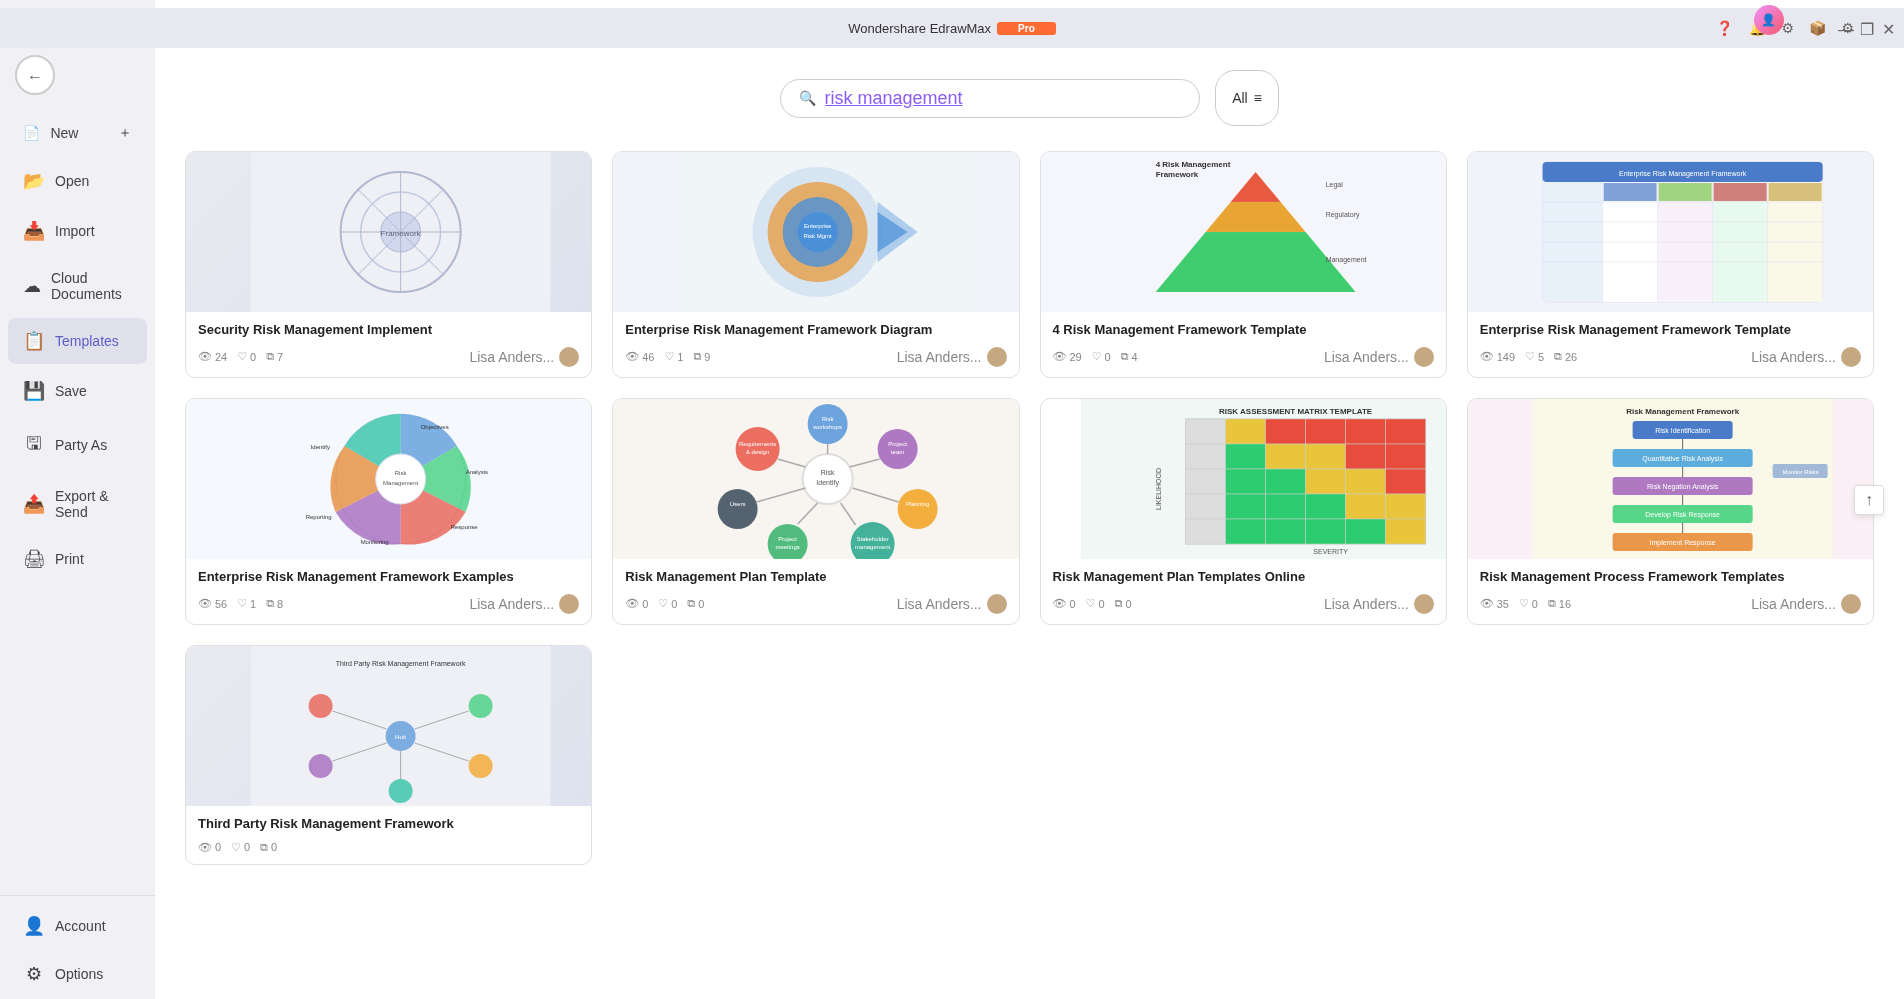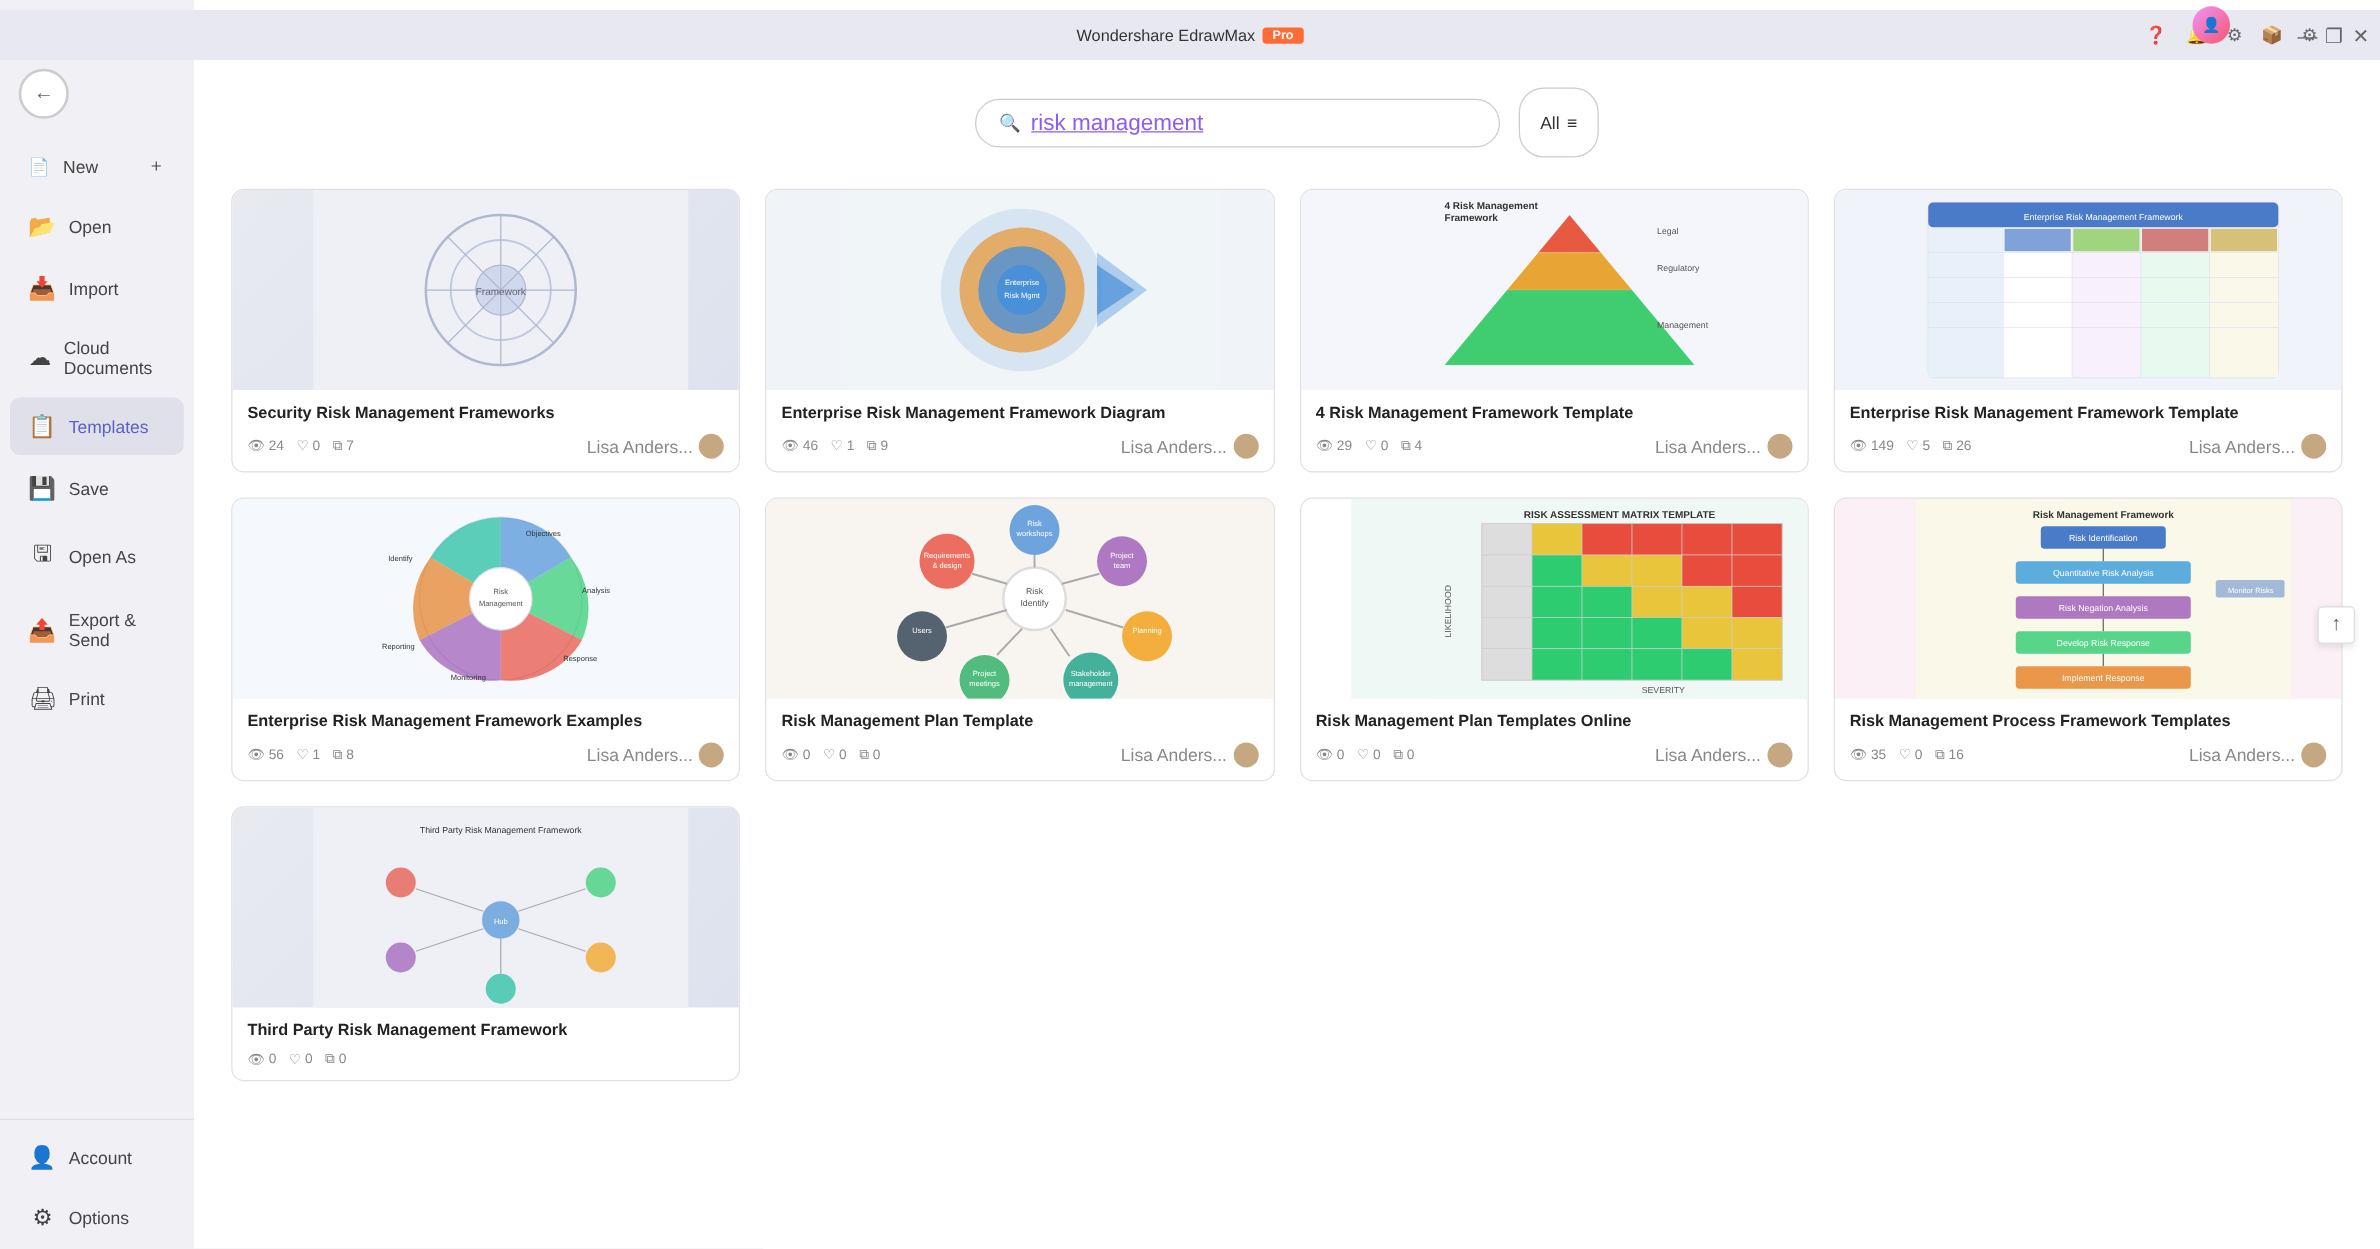--- a/index.html
+++ b/index.html
@@ -5,21 +5,21 @@
     * { box-sizing: border-box; margin: 0; padding: 0; }
     body { font-family: -apple-system, BlinkMacSystemFont, 'Segoe UI', sans-serif; background: #e8e8f0; width: 1904px; min-height: 999px; overflow: hidden; }
 
     
     .title-bar {
       position: fixed; top: 8px; left: 0; right: 0; height: 40px;
       background: #e8e8f0; display: flex; align-items: center; justify-content: center;
       z-index: 100;
     }
     .title-bar-title { font-size: 13px; color: #333; display: flex; align-items: center; gap: 6px; }
-    .pro-badge { background: #ff6b35; color: white; font-size: 10px; padding: 1px 8px; border-radius: 3px; font-weight: 600; }
+    .pro-badge { background: #ff6b35; color: white; font-size: 10px; padding: 1px 21px; border-radius: 3px; font-weight: 600; }
     .title-bar-controls { position: absolute; right: 10px; display: flex; gap: 10px; align-items: center; }
     .title-bar-btn { width: 12px; height: 12px; cursor: pointer; color: #666; font-size: 16px; line-height: 1; }
     .top-icons { position: absolute; right: 50px; display: flex; gap: 15px; align-items: center; }
     .top-icon { color: #666; font-size: 14px; cursor: pointer; }
 
     
     .sidebar {
       position: fixed; top: 0; left: 0; width: 155px; height: 100%;
       background: #f0f0f5; display: flex; flex-direction: column;
       padding-top: 45px; z-index: 50;
@@ -152,21 +152,21 @@
     <span>Templates</span>
   </div>
 
   <div class="sidebar-item">
     <span class="icon">💾</span>
     <span>Save</span>
   </div>
 
   <div class="sidebar-item">
     <span class="icon">🖫</span>
-    <span>Open As</span>
+    <span>Party As</span>
   </div>
 
   <div class="sidebar-item">
     <span class="icon">📤</span>
     <span>Export &amp; Send</span>
   </div>
 
   <div class="sidebar-item">
     <span class="icon">🖨</span>
     <span>Print</span>
@@ -209,21 +209,21 @@
             <circle cx="150" cy="80" r="40" fill="none" stroke="#c0c8e0" stroke-width="1.5"></circle>
             <circle cx="150" cy="80" r="20" fill="#d0d8ee" stroke="#b0b8d0" stroke-width="1"></circle>
             <line x1="150" y1="20" x2="150" y2="140" stroke="#b0b8d0" stroke-width="1"></line>
             <line x1="90" y1="80" x2="210" y2="80" stroke="#b0b8d0" stroke-width="1"></line>
             <line x1="107" y1="37" x2="193" y2="123" stroke="#b0b8d0" stroke-width="1"></line>
             <line x1="107" y1="123" x2="193" y2="37" stroke="#b0b8d0" stroke-width="1"></line>
             <text x="150" y="84" text-anchor="middle" font-size="8" fill="#667" font-family="Arial">Framework</text>
           </svg>
         </div>
         <div class="template-info">
-          <div class="template-title">Security Risk Management Frameworks</div>
+          <div class="template-title">Security Risk Management Implement</div>
           <div class="template-meta">
             <span class="stat">👁 <span>24</span></span>
             <span class="stat">♡ <span>0</span></span>
             <span class="stat">⧉ <span>7</span></span>
             <div class="template-author">
               <span>Lisa Anders...</span>
               <div class="author-avatar"></div>
             </div>
           </div>
         </div>

